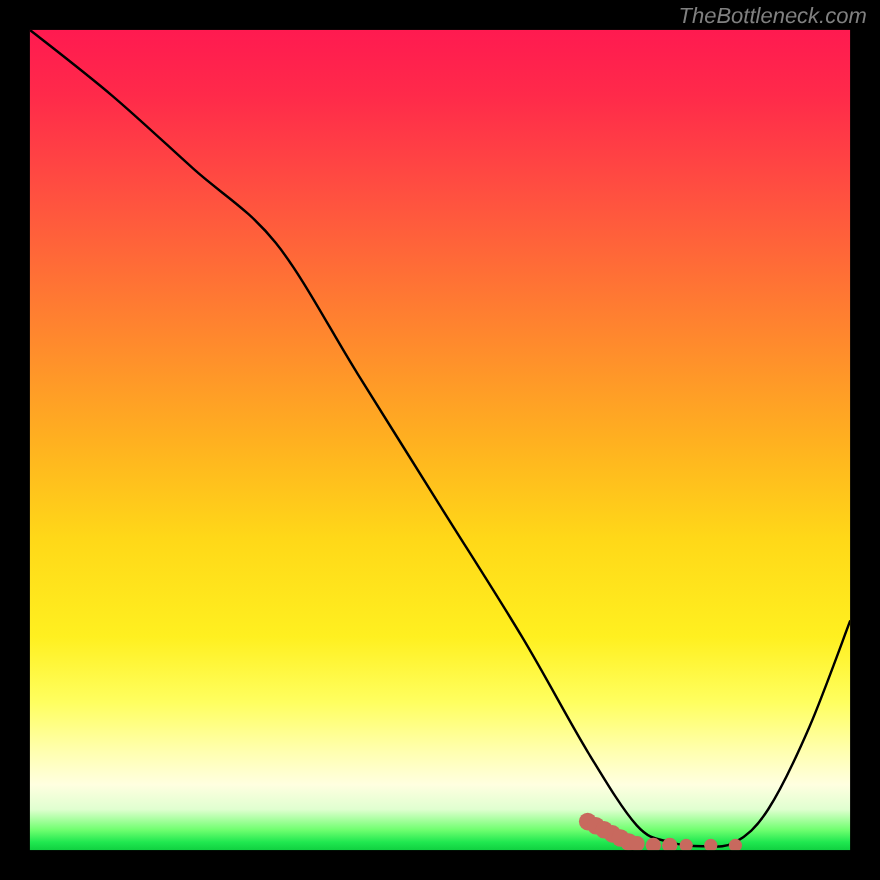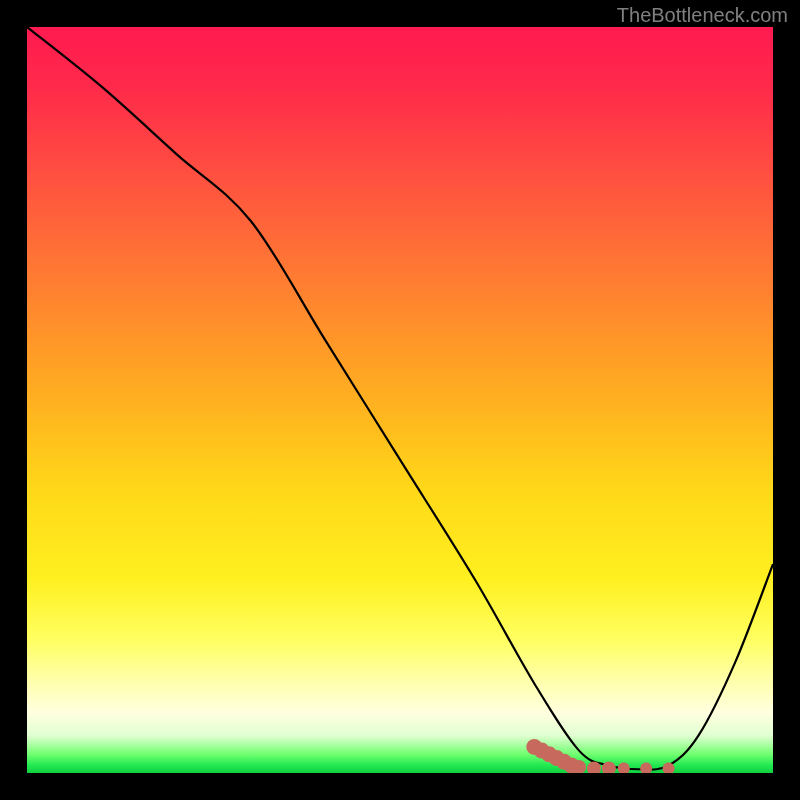--- a/index.html
+++ b/index.html
@@ -11,20 +11,21 @@
     font-family: Arial, sans-serif;
   }
   .attribution {
     position: absolute;
     top: 4px;
     right: 12px;
     color: #808080;
     font-size: 20px;
     font-weight: normal;
     z-index: 10;
+    font-style: italic;
   }
   .plot-area {
     position: absolute;
     top: 27px;
     left: 27px;
     width: 746px;
     height: 746px;
     overflow: hidden;
   }
   .gradient-bg {

